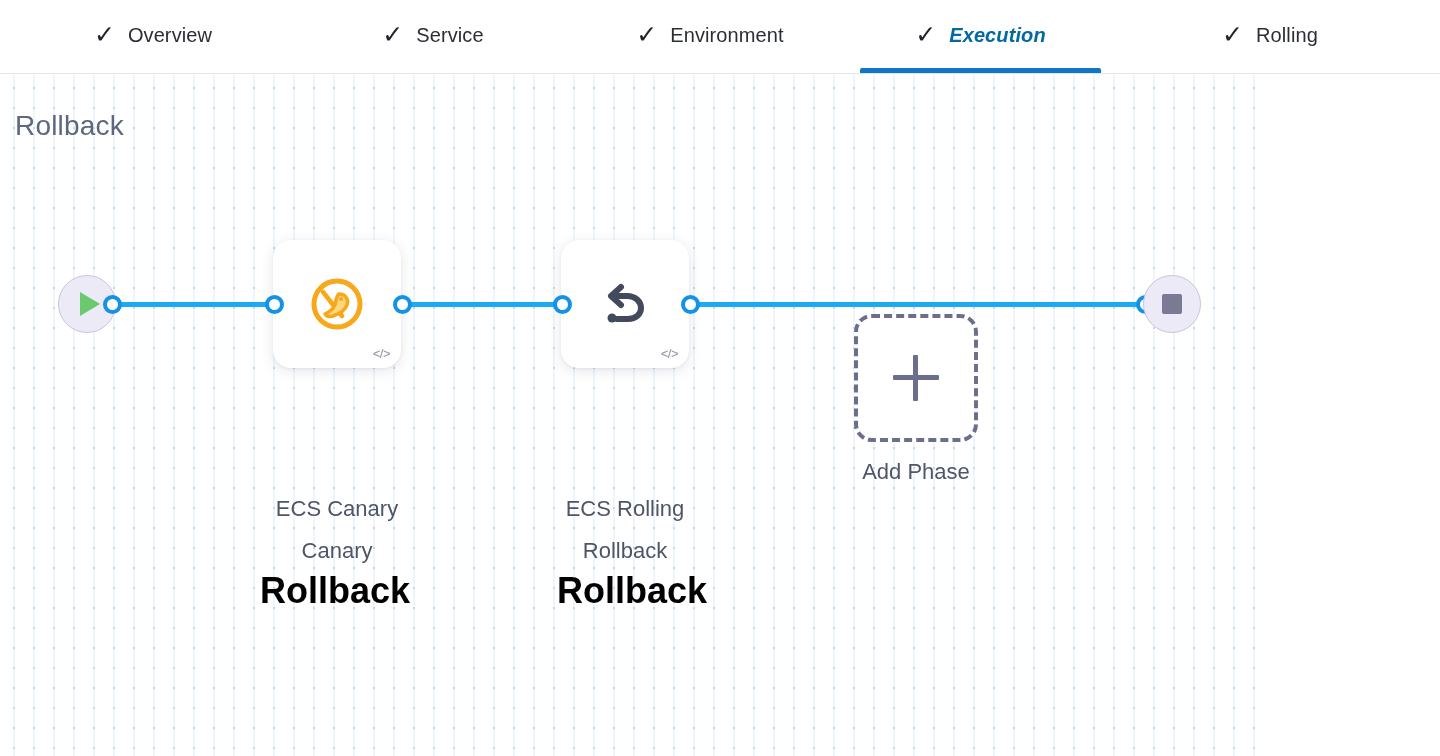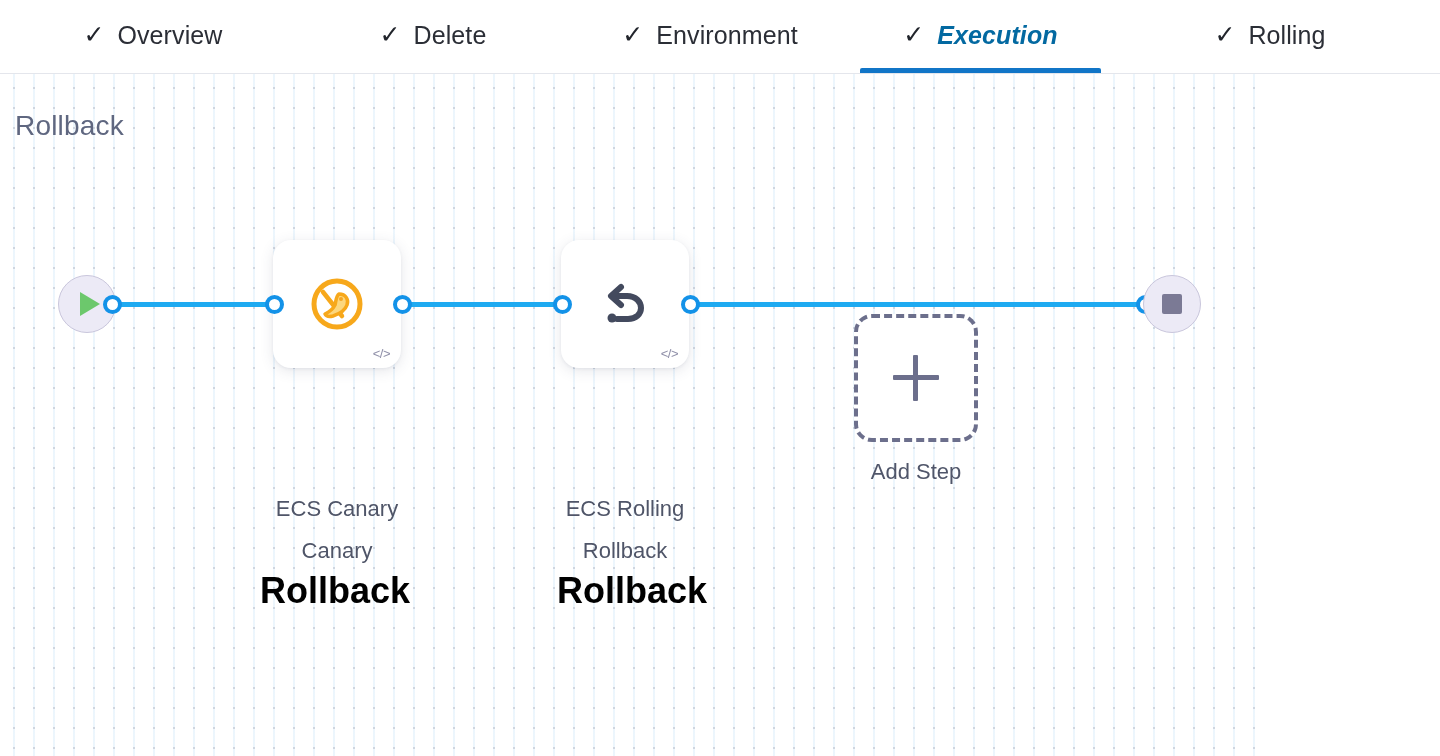--- a/index.html
+++ b/index.html
@@ -46,21 +46,21 @@
   }
   .tab-check {
     font-size: 25px;
     line-height: 1;
     color: #22252c;
     font-weight: 400;
     display: block;
     margin-top: -2px;
   }
   .tab-label {
-    font-size: 25px;
+    font-size: 20px;
     line-height: 1;
     color: #2b2e36;
     letter-spacing: 0.1px;
     white-space: nowrap;
   }
   .tab.active .tab-label {
     font-weight: 700;
     color: #0369a1;
     font-style: italic;
   }
@@ -255,21 +255,21 @@
 <div class="tabbar">
   <div class="tabs-inner">
 
     <div class="tab" style="left:40px;width:226px;">
       <span class="tab-check">✓</span>
       <span class="tab-label">Overview</span>
     </div>
 
     <div class="tab" style="left:320px;width:226px;">
       <span class="tab-check">✓</span>
-      <span class="tab-label">Delete</span>
+      <span class="tab-label">Service</span>
     </div>
 
     <div class="tab" style="left:570px;width:280px;">
       <span class="tab-check">✓</span>
       <span class="tab-label">Environment</span>
     </div>
 
     <div class="tab active" style="left:860px;width:241px;">
       <span class="tab-check">✓</span>
       <span class="tab-label">Execution</span>
@@ -335,21 +335,21 @@
     <div class="node-label" style="left:237px;">
       <div>ECS Canary</div>
       <div>Canary</div>
     </div>
 
     <div class="node-label" style="left:525px;">
       <div>ECS Rolling</div>
       <div>Rollback</div>
     </div>
 
-    <div class="add-label" style="left:816px;">Add Step</div>
+    <div class="add-label" style="left:816px;">Add Phase</div>
 
     <div class="annot" style="left:205px;">
       <div>Rollback</div>
     </div>
 
     <div class="annot" style="left:502px;">
       <div>Rollback</div>
     </div>
 
   </div>

